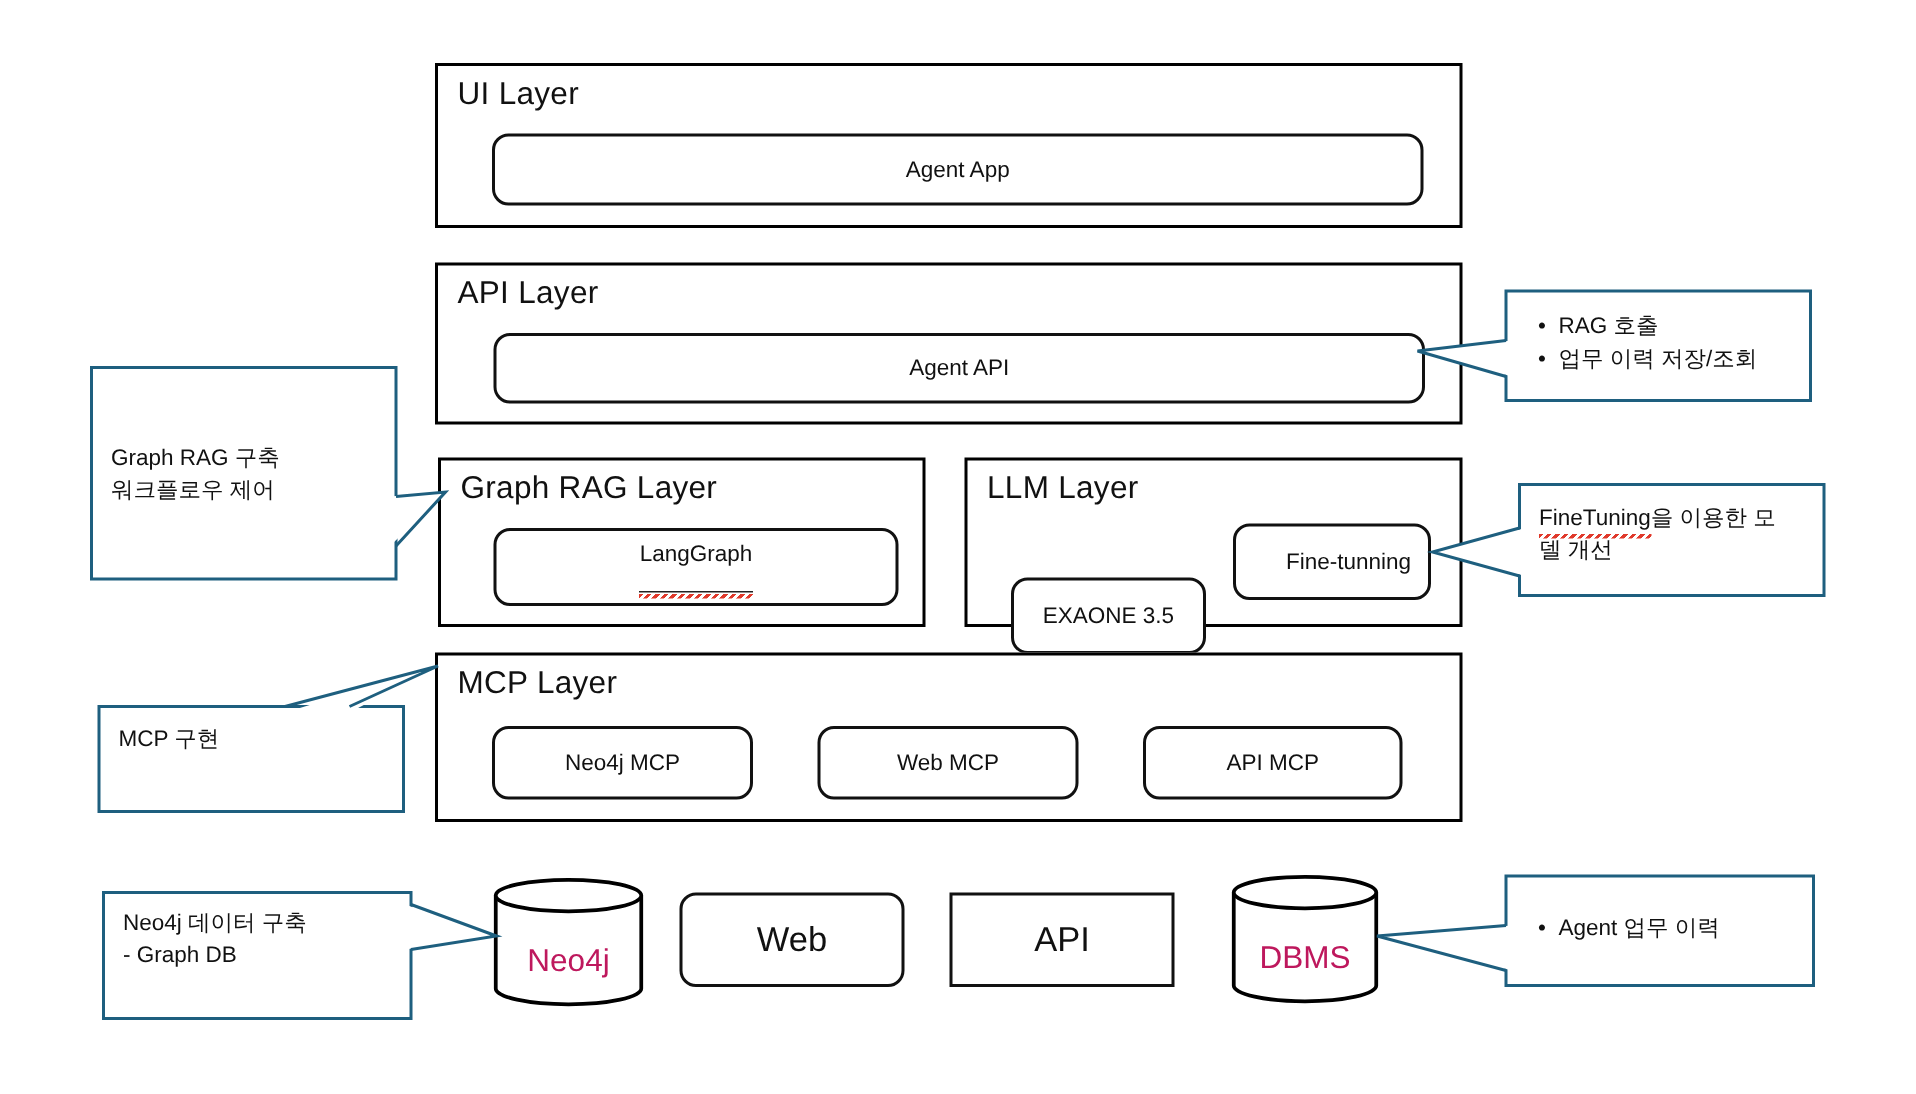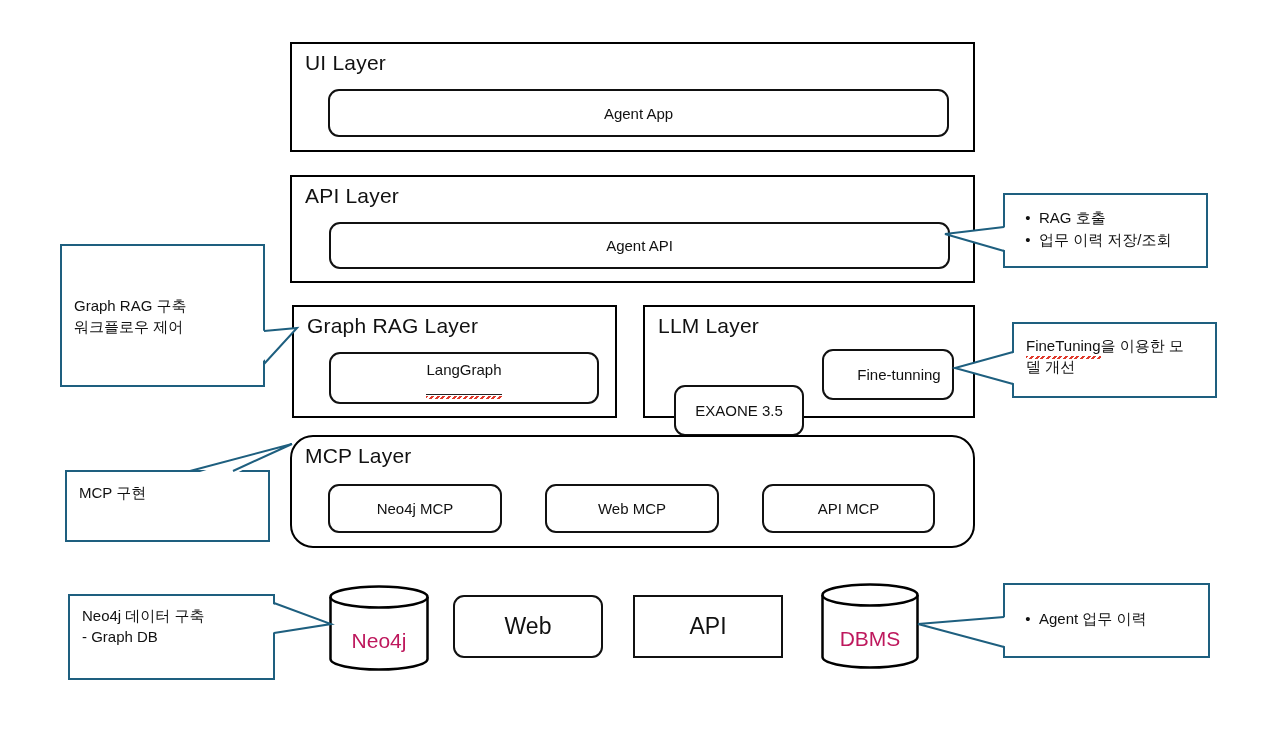--- a/index.html
+++ b/index.html
@@ -79,21 +79,21 @@
   <div class="layer" style="left:643px;top:305px;width:332px;height:113px;">
     <div class="layer-title">LLM Layer</div>
     <div class="rbox" style="left:29px;top:42px;width:130px;height:51px;margin-top:36px;">
       <span>EXAONE 3.5</span>
     </div>
     <div class="rbox" style="left:177px;top:42px;width:132px;height:51px;padding-left:22px;">
       <span>Fine-tunning</span>
     </div>
   </div>
 
-  <div class="layer" style="left:290px;top:435px;width:685px;height:113px;border-radius:23px;">
+  <div class="layer" style="left:290px;top:435px;width:685px;height:113px;">
     <div class="layer-title">MCP Layer</div>
     <div class="rbox" style="left:36px;top:47px;width:174px;height:49px;">
       <span>Neo4j MCP</span>
     </div>
     <div class="rbox" style="left:470px;top:47px;width:173px;height:49px;">
       <span>API MCP</span>
     </div>
     <div class="rbox" style="left:253px;top:47px;width:174px;height:49px;">
       <span>Web MCP</span>
     </div>

